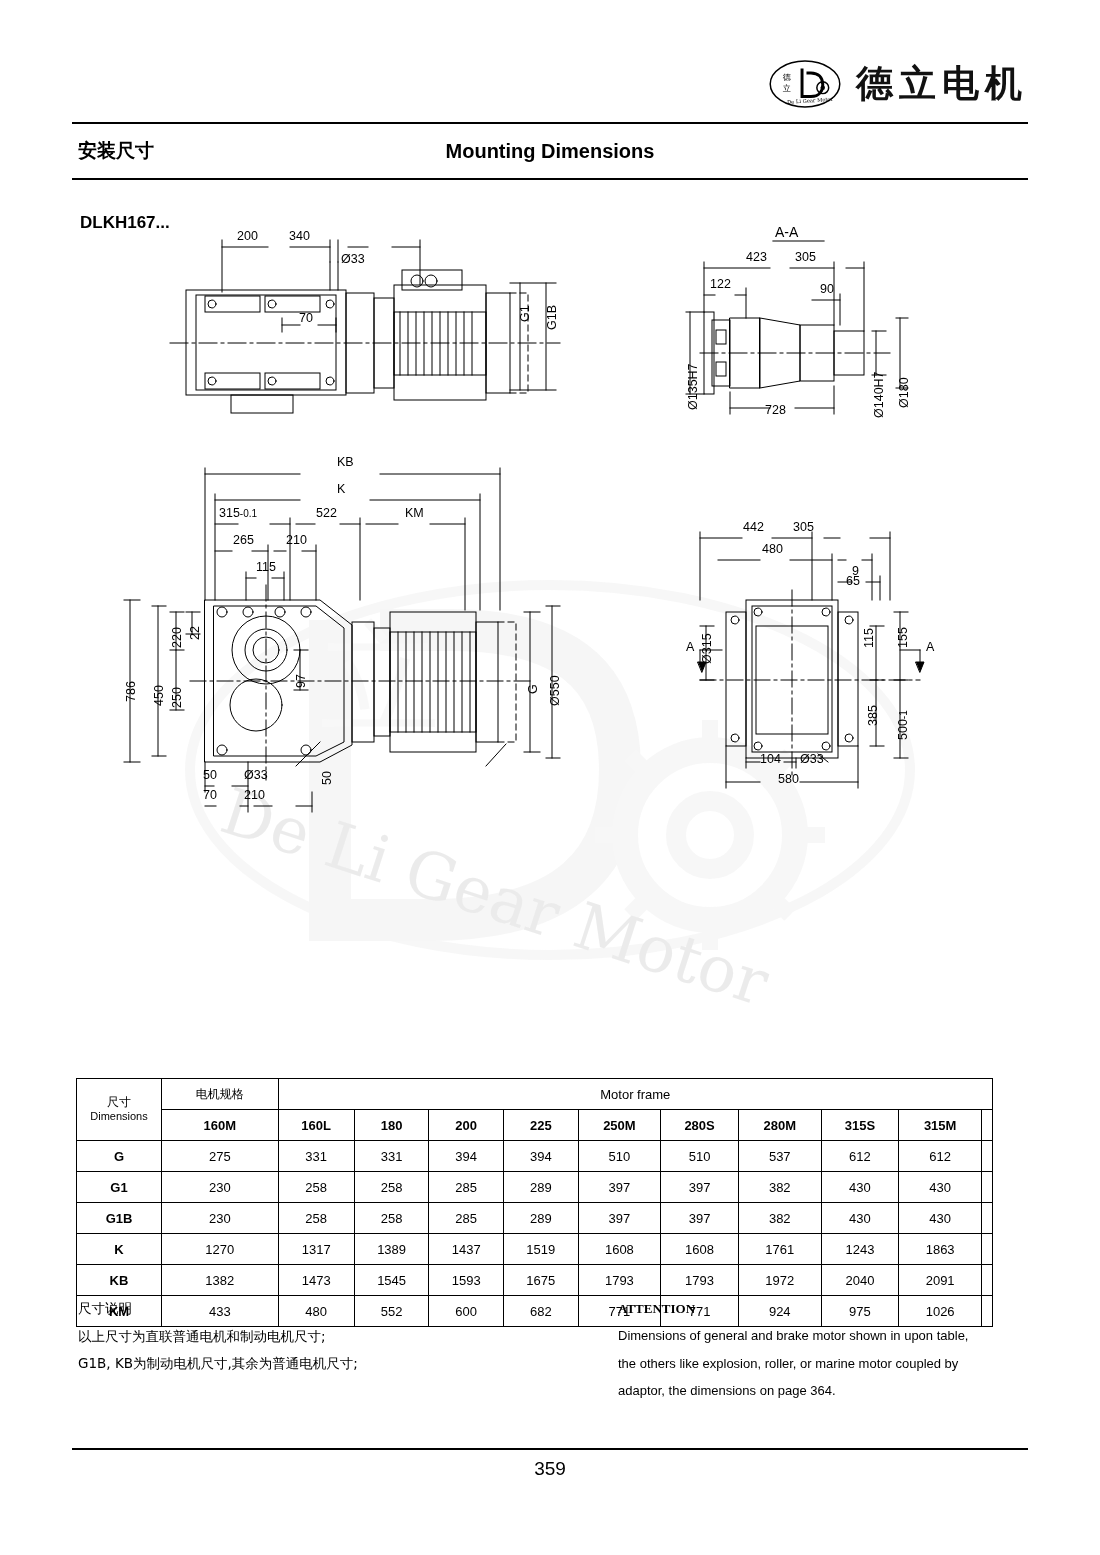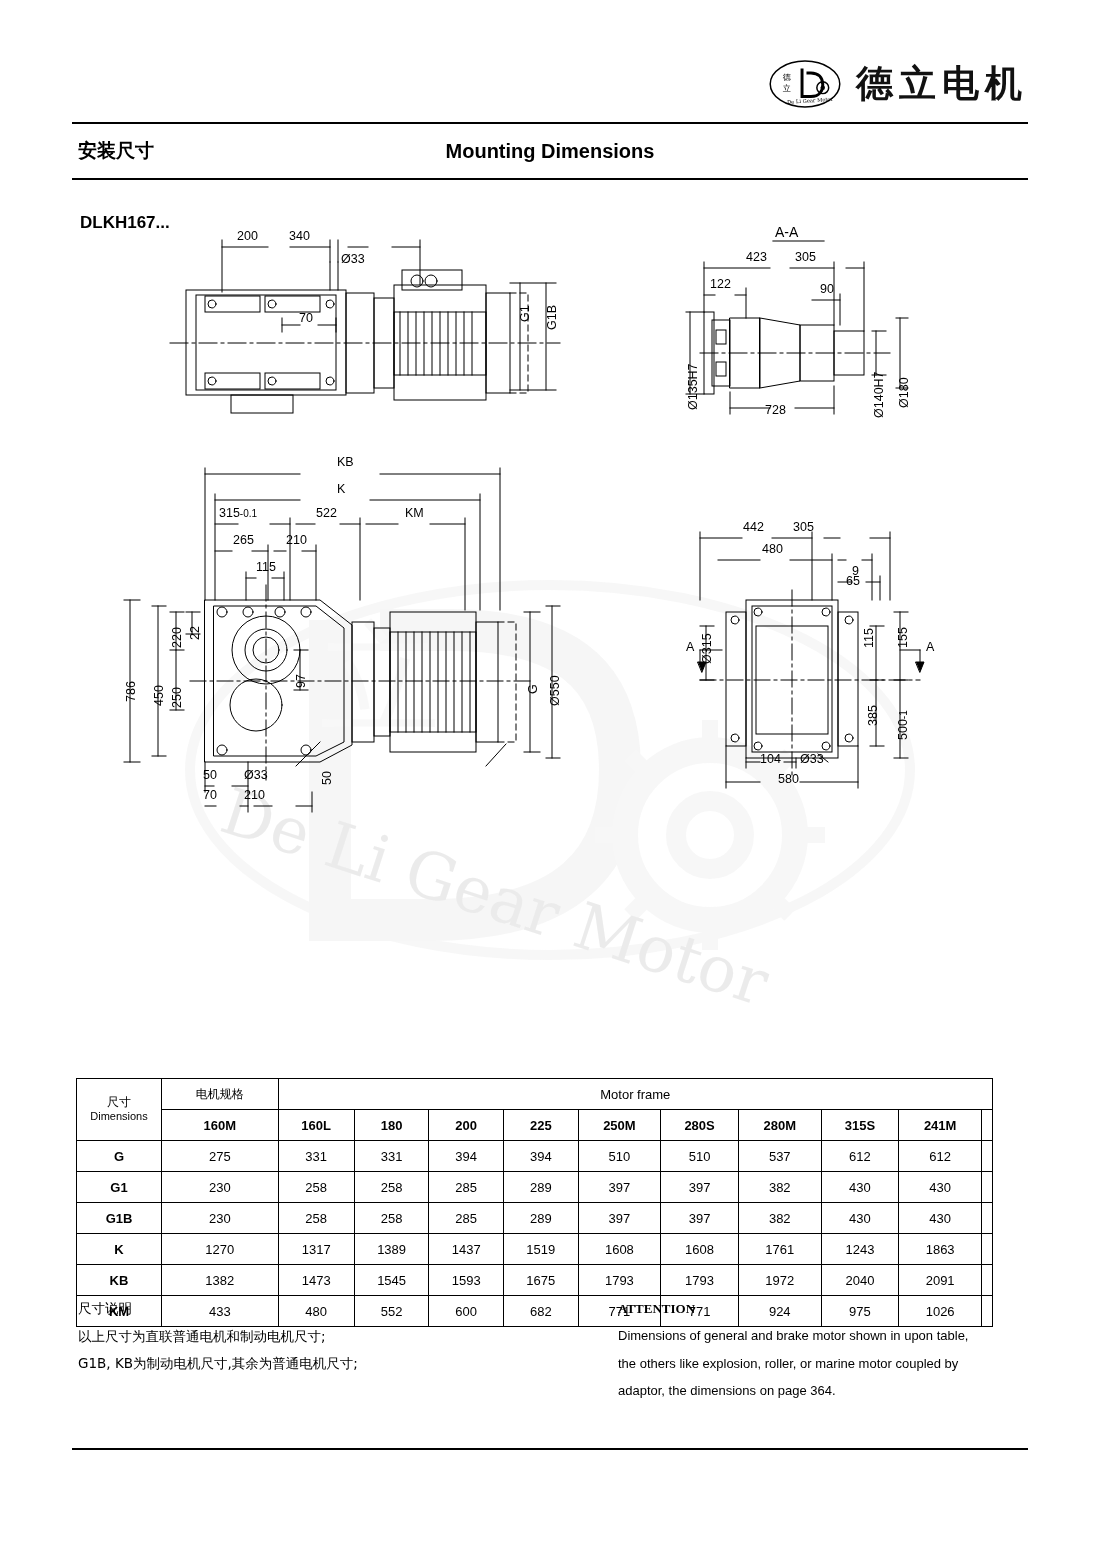--- a/index.html
+++ b/index.html
@@ -583,21 +583,21 @@
       <tr>
         <td class="hdr">160M</td>
         <td class="hdr">160L</td>
         <td class="hdr">180</td>
         <td class="hdr">200</td>
         <td class="hdr">225</td>
         <td class="hdr">250M</td>
         <td class="hdr">280S</td>
         <td class="hdr">280M</td>
         <td class="hdr">315S</td>
-        <td class="hdr">241M</td>
+        <td class="hdr">315M</td>
         <td></td>
       </tr>
 
       <tr>
         <td class="row-head">G</td>
         <td>275</td>
         <td>331</td>
         <td>331</td>
         <td>394</td>
         <td>394</td>
@@ -688,14 +688,15 @@
   </div>
 
   <div class="notes-right">
     <div class="att-title">ATTENTION</div>
     <div>Dimensions of general and brake motor shown in upon table,</div>
     <div>the others like explosion, roller, or marine motor coupled by</div>
     <div>adaptor, the dimensions on page 364.</div>
   </div>
 
   <div class="hr-bottom"></div>
+  <div class="page-no">359</div>
 
 </div>
 
 </body></html>

